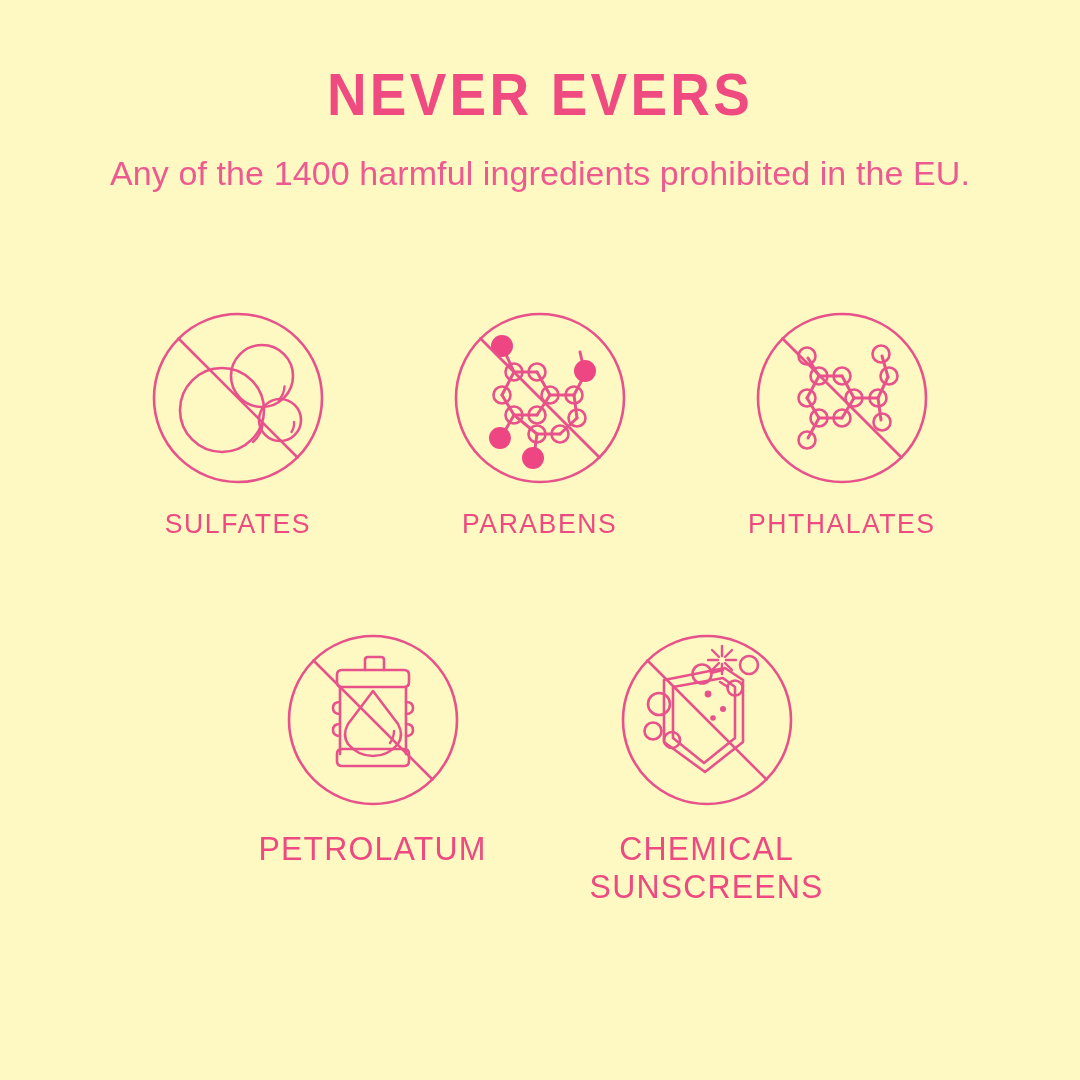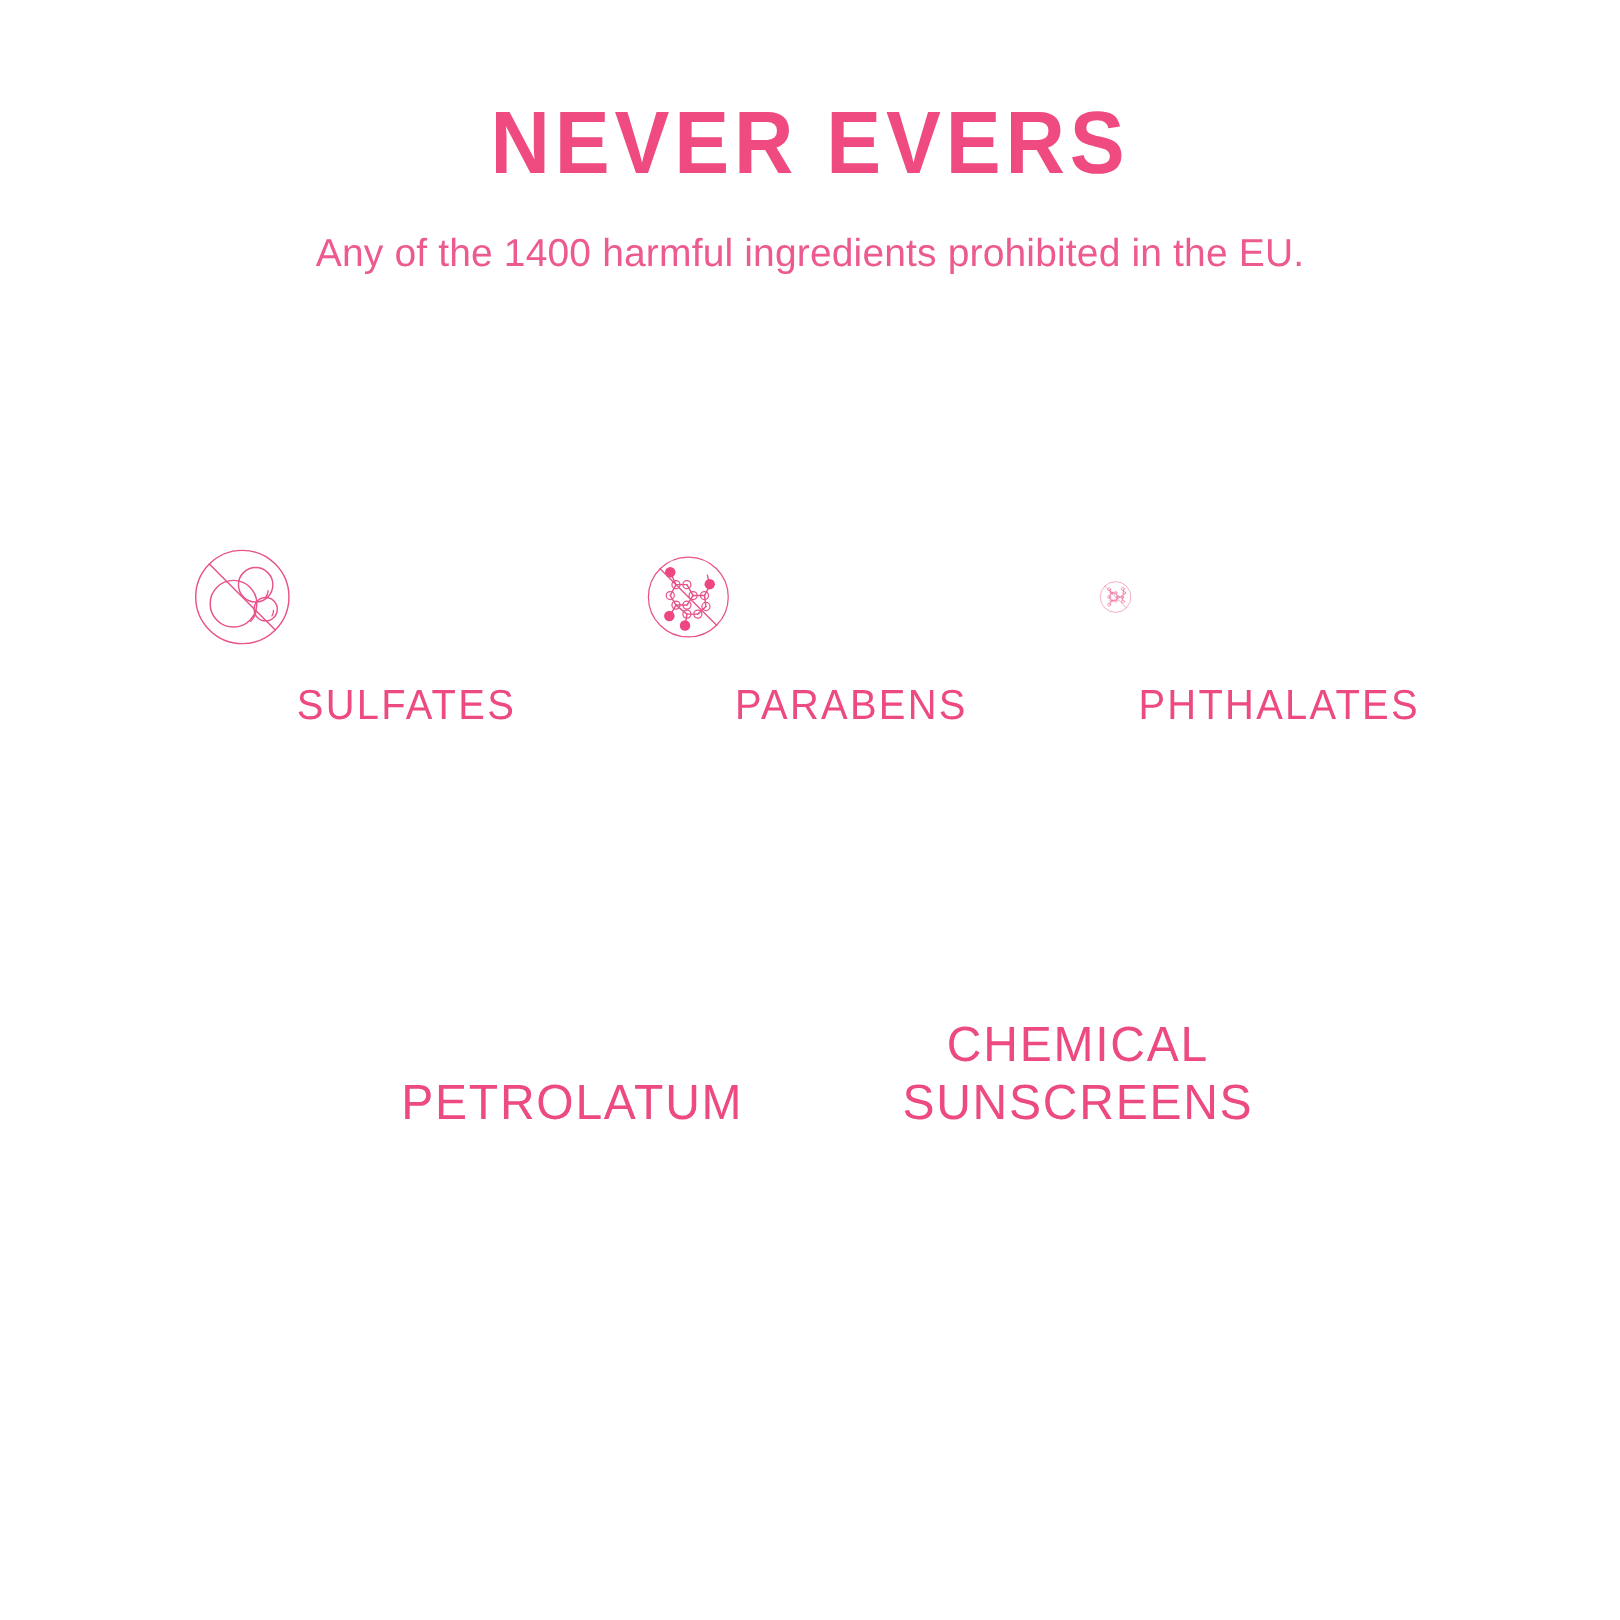--- a/index.html
+++ b/index.html
@@ -10,21 +10,21 @@
     width: 1080px;
     height: 1080px;
     background: #f5e3ef;
     font-family: "Liberation Sans", sans-serif;
     overflow: hidden;
   }
   .page {
     position: relative;
     width: 1080px;
     height: 1080px;
-    background: #ffffff;
+    background: #fef9c3;
   }
 
   
   .header {
     position: absolute;
     top: 66px;
     left: 0;
     width: 1080px;
     text-align: center;
   }
@@ -34,21 +34,21 @@
     font-weight: bold;
     letter-spacing: 3.5px;
     color: #ef4b80;
     line-height: 1.0;
     margin: 0;
     transform: scaleX(0.93);
   }
   .subtitle {
     margin: 0;
     padding-top: 28px;
-    font-size: 26px;
+    font-size: 34px;
     font-weight: 400;
     letter-spacing: 0.1px;
     color: #ec5a90;
     line-height: 1.2;
   }
 
   
   .grid {
     position: absolute;
     top: 310px;
@@ -59,22 +59,22 @@
     display: flex;
     justify-content: center;
     align-items: flex-start;
   }
   .row-1 { gap: 83px; }
   .row-2 { gap: 115px; padding-top: 92px; }
 
   .cell {
     width: 219px;
     display: flex;
-    flex-direction: row;
-    align-items: flex-end;
+    flex-direction: column;
+    align-items: center;
   }
   .cell svg {
     display: block;
   }
   .label {
     color: #ec4a80;
     text-align: center;
     font-family: "Liberation Sans Narrow", "Liberation Sans", sans-serif;
     white-space: pre-line;
   }

